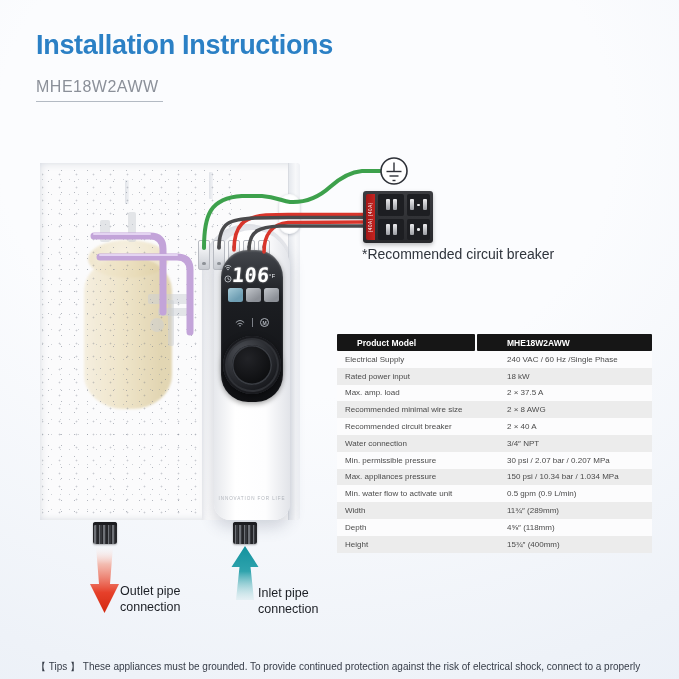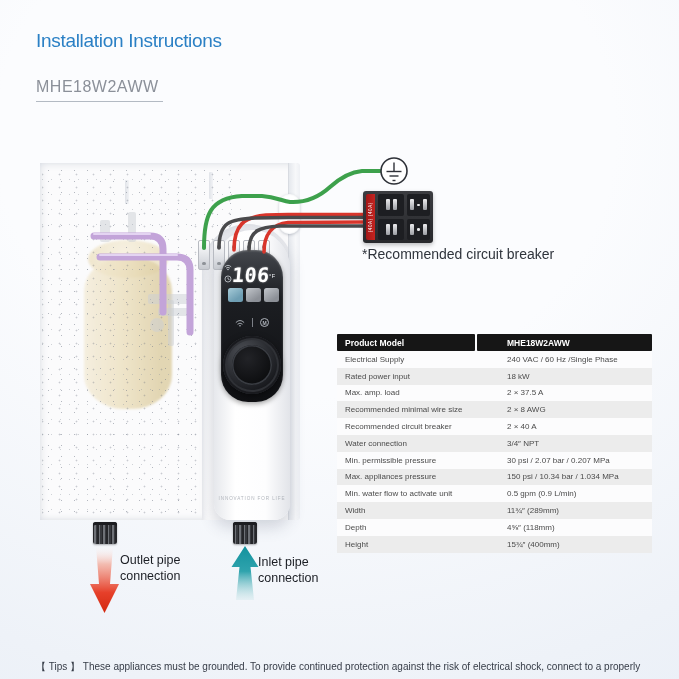--- a/index.html
+++ b/index.html
@@ -4,21 +4,21 @@
 <style>
   html,body{margin:0;padding:0;}
   #canvas{
     position:relative;width:679px;height:679px;overflow:hidden;
     font-family:"Liberation Sans",sans-serif;
     background:radial-gradient(130% 110% at 45% 20%, #fbfcfe 35%, #eef2f8 75%, #e7edf6 100%);
   }
   .abs{position:absolute;}
 
   
-  .title{left:36px;top:30px;font-size:19px;font-weight:normal;letter-spacing:-0.3px;color:#2b80c5;}
+  .title{left:36px;top:30px;font-size:27px;font-weight:bold;letter-spacing:-0.3px;color:#2b80c5;}
   .model{left:36px;top:78px;font-size:16px;color:#8b9099;letter-spacing:0.5px;
          border-bottom:1px solid #b3bac3;padding:0 4px 5px 0;}
 
   
   .wall{left:40px;top:163px;width:258px;height:357px;background:#fbfbfc;
         box-shadow:inset 0 6px 9px -6px #d6dae1, inset 6px 0 9px -6px #dadde3, inset 0 -5px 7px -5px #d9dde3;}
   .wall-right-edge{left:288px;top:163px;width:11px;height:357px;
         background:linear-gradient(90deg,#e5e8ed,#f7f8fa 60%,#eef0f4);border-left:1px solid #d8dbe1;border-radius:0 3px 3px 0;}
   .arch{left:202px;top:224px;width:92px;height:296px;border-radius:46px 46px 0 0;
         background:linear-gradient(180deg,#e9eaee 0%,#f3f4f6 35%,#fafafb 100%);
@@ -71,39 +71,39 @@
         box-shadow:inset 0 0 0 2px #191a1e, inset 0 0 0 4px #2f3136, 0 2px 6px rgba(0,0,0,.5);}
   .knob-inner{position:absolute;inset:9px;border-radius:50%;
         background:radial-gradient(circle at 40% 34%, #222327, #0d0e10 72%);
         box-shadow:inset 0 0 0 1.5px #393c42;}
   .tagline{left:214px;top:496px;width:76px;text-align:center;font-size:4.6px;letter-spacing:.9px;color:#b2b6bd;}
 
   
   .stub{width:24px;height:22px;border-radius:2.5px;
         background:repeating-linear-gradient(90deg,#25262a 0 1.5px,#6e7177 1.5px 3px,#36383d 3px 4.5px);
         box-shadow:inset 0 3px 0 #1c1d21, 0 1px 2px rgba(0,0,0,.3);}
-  .pipe-label{width:84px;font-size:12.5px;line-height:15.5px;color:#1b1e24;}
+  .pipe-label{width:84px;font-size:12.5px;line-height:15.5px;color:#1b1e24;margin-top:31px;}
 
   
   .breaker{left:363px;top:191px;width:70px;height:52px;border-radius:3px;
         background:linear-gradient(180deg,#3b3c40,#28292d);box-shadow:0 2px 4px rgba(0,0,0,.25);
         display:flex;box-sizing:border-box;padding:3px;}
   .bk-red{width:9px;background:linear-gradient(90deg,#a31616,#c42420);border-radius:2px 0 0 2px;
         display:flex;align-items:center;justify-content:center;}
   .bk-red span{writing-mode:vertical-rl;transform:rotate(180deg);font-size:4.6px;color:#fff;letter-spacing:.6px;white-space:nowrap;}
   .bk-grid{flex:1;display:grid;grid-template-columns:26px 1fr;grid-template-rows:1fr 1fr;gap:3px;padding-left:3px;}
   .bk-mod{background:#1d1e22;border-radius:2px;display:flex;gap:3px;align-items:center;justify-content:center;}
   .bk-pill{width:4px;height:11px;background:linear-gradient(#ececee,#9b9da3);border-radius:1px;}
   .bk-dot{width:2.5px;height:2.5px;background:#e8e8ea;border-radius:50%;}
   .breaker-note{left:362px;top:246px;font-size:14px;color:#2f343c;}
 
   
   .spec-table{left:337px;top:334px;width:315px;font-size:8px;color:#4b4b4b;}
   .spec-head{display:flex;height:17px;font-weight:bold;color:#ffffff;font-size:8.5px;}
-  .spec-head .c1{width:138px;background:#161616;display:flex;align-items:center;padding-left:8px;box-sizing:border-box;border-radius:1px;}
+  .spec-head .c1{width:138px;background:#161616;display:flex;align-items:center;padding-left:20px;box-sizing:border-box;border-radius:1px;}
   .spec-head .c2{flex:1;background:#161616;display:flex;align-items:center;padding-left:30px;box-sizing:border-box;margin-left:2px;border-radius:1px;}
   .spec-row{display:flex;height:16.8px;align-items:center;}
   .spec-row:nth-child(even){background:#ececec;}
   .spec-row:nth-child(odd){background:#fcfcfd;}
   .spec-row .c1{width:138px;padding-left:8px;box-sizing:border-box;}
   .spec-row .c2{flex:1;padding-left:32px;box-sizing:border-box;}
 
   
   .tips{left:36px;top:656px;width:618px;font-size:10px;line-height:22px;color:#363c47;}
 

